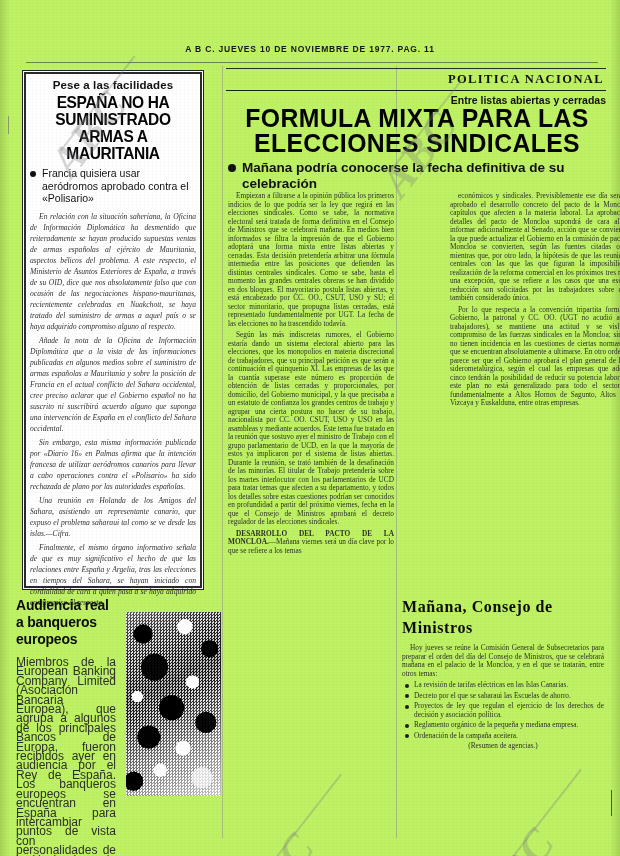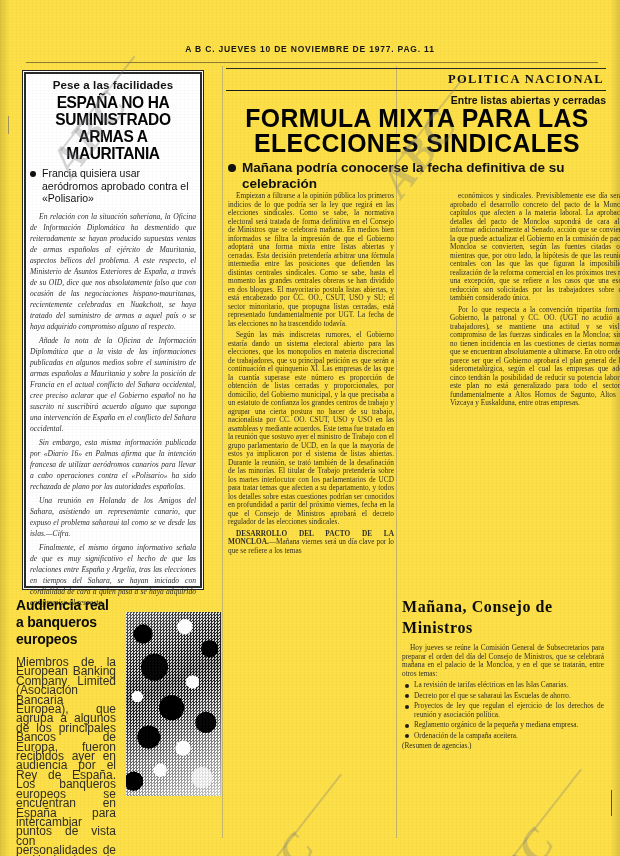--- a/index.html
+++ b/index.html
@@ -10,21 +10,21 @@
     width: 620px; height: 856px;
     position: relative; overflow: hidden;
     font-family: "Liberation Serif", serif;
     color: #1b1b1b;
     -webkit-font-smoothing: none;
   }
 
   
   #page {
     position: absolute; inset: 0;
-    background: #fde047;
+    background: #bef264;
   }
   
   #grain {
     position: absolute; inset: 0;
     pointer-events: none;
     opacity: .30;
     background-image:
       repeating-linear-gradient(0deg, rgba(0,0,0,.05) 0 1px, transparent 1px 3px),
       repeating-linear-gradient(90deg, rgba(0,0,0,.035) 0 1px, transparent 1px 4px);
     mix-blend-mode: multiply;
@@ -352,25 +352,25 @@
   <div style="position:absolute;left:402px;top:596px;width:202px;">
     <div style="text-align:left;font-family:'Liberation Serif',serif;font-weight:700;font-size:16px;line-height:21px;color:#0b0b0b;letter-spacing:.6px;">
       <span>Mañana, Consejo de</span><br>
       <span>Ministros</span>
     </div>
     <div class="body-rom grit" style="margin-top:6px;">
       <p>Hoy jueves se reúne la Comisión General de Subsecretarios para preparar el orden del día del Consejo de Ministros, que se celebrará mañana en el palacio de la Moncloa, y en el que se tratarán, entre otros temas:</p>
       <ul class="bl">
         <li><span class="dot"></span><span>La revisión de tarifas eléctricas en las Islas Canarias.</span></li>
         <li><span class="dot"></span><span>Decreto por el que se saharaui las Escuelas de ahorro.</span></li>
-        <li><span class="dot"></span><span>Proyectos de ley que regulan el ejercicio de los derechos de reunión y asociación política.</span></li>
+        <li><span class="dot"></span><span>Proyectos de ley que regulan el ejercicio de los derechos de decisión y asociación política.</span></li>
         <li><span class="dot"></span><span>Reglamento orgánico de la pequeña y mediana empresa.</span></li>
         <li><span class="dot"></span><span>Ordenación de la campaña aceitera.</span></li>
       </ul>
-      <div style="text-align:left;margin-top:1px;">(Resumen de agencias.)</div>
+      <div style="text-align:center;margin-top:1px;">(Resumen de agencias.)</div>
     </div>
   </div>
 
   <div id="audHead">
     <span>Audiencia real</span><br>
     <span>a banqueros</span><br>
     <span>europeos</span>
   </div>
   <div id="audBody" class="grit">
     <p>Miembros de la European Banking Company Limited (Asociación Bancaria Europea), que agrupa a algunos de los principales Bancos de Europa, fueron recibidos ayer en audiencia por el Rey de España. Los banqueros europeos se encuentran en España para intercambiar puntos de vista con personalidades de la Hacienda y de la economía española.</p>

